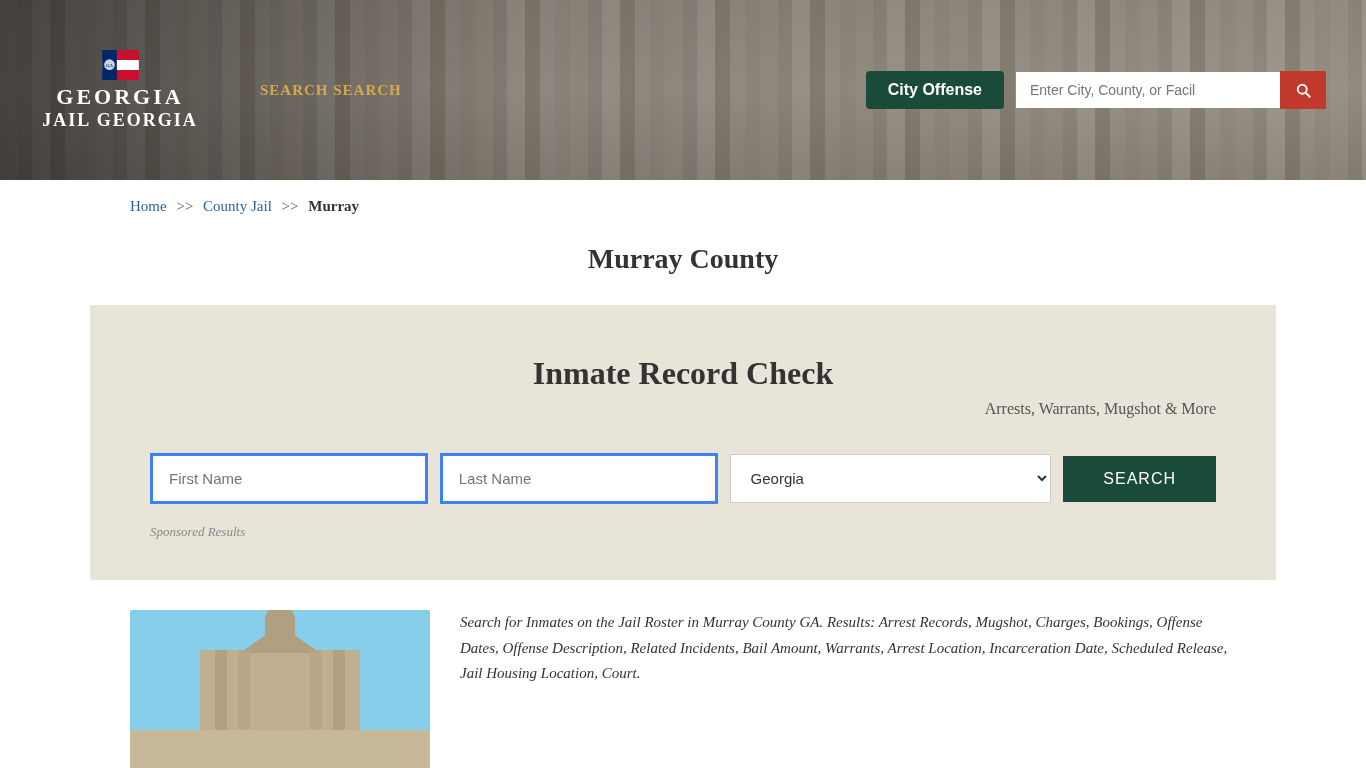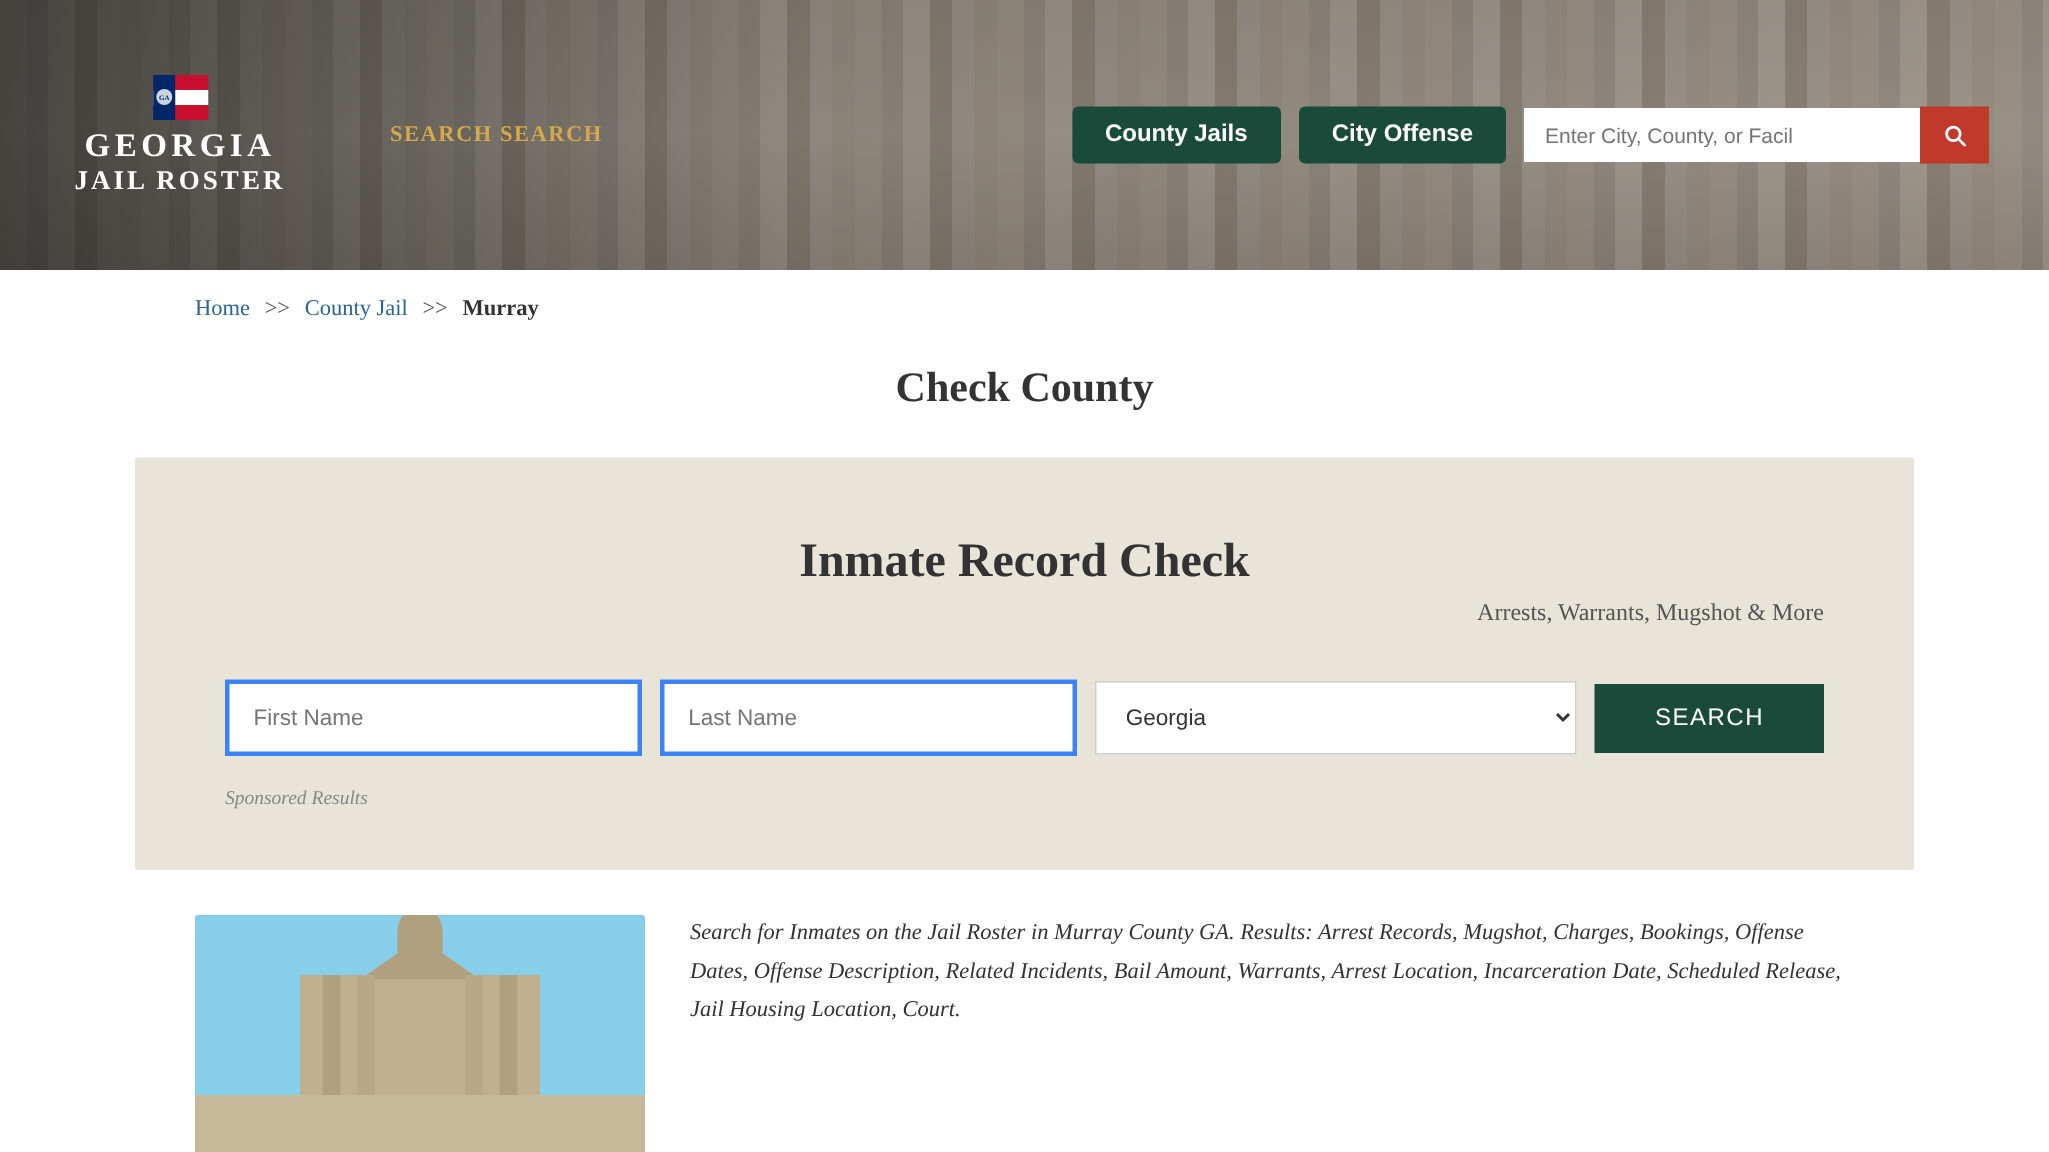--- a/index.html
+++ b/index.html
@@ -325,25 +325,24 @@
       <svg class="ga-flag logo-icon" viewBox="0 0 55 45">
         <rect width="55" height="15" fill="#C8102E"></rect>
         <rect y="15" width="55" height="15" fill="#fff"></rect>
         <rect y="30" width="55" height="15" fill="#C8102E"></rect>
         <rect width="22" height="45" fill="#002868"></rect>
 
         <circle cx="11" cy="22" r="8" fill="#fff" opacity="0.8"></circle>
         <text x="11" y="25" text-anchor="middle" font-size="7" fill="#002868" font-weight="bold">GA</text>
       </svg>
       <span class="logo-text-georgia">GEORGIA</span>
-      <span class="logo-text-jail">JAIL ROSTER</span>
+      <span class="logo-text-jail">JAIL GEORGIA</span>
     </div>
     <a class="nav-link">SEARCH SEARCH</a>
     <div class="header-right">
-      <button class="nav-btn btn-county-jails">County Jails</button>
       <button class="nav-btn btn-city-police">City Offense</button>
       <div class="search-bar">
         <input type="text" class="search-input-header" placeholder="Enter City, County, or Facil" style="">
         <button class="search-btn-header">
           <svg class="search-icon-svg" viewBox="0 0 24 24">
             <path d="M21 21l-4.35-4.35M17 11A6 6 0 1 1 5 11a6 6 0 0 1 12 0z" stroke="#fff" stroke-width="2.5" fill="none" stroke-linecap="round"></path>
           </svg>
         </button>
       </div>
     </div>
@@ -352,21 +351,21 @@
 
 <nav class="breadcrumb">
   <a href="#">Home</a>
   <span class="separator">&gt;&gt;</span>
   <a href="#">County Jail</a>
   <span class="separator">&gt;&gt;</span>
   <span class="current">Murray</span>
 </nav>
 
 <div class="page-title-section">
-  <h1 class="page-title">Check County</h1>
+  <h1 class="page-title">Murray County</h1>
 </div>
 
 <section class="record-check-section">
   <h2 class="record-check-title">Inmate Record Check</h2>
   <p class="record-check-subtitle">Arrests, Warrants, Mugshot &amp; More</p>
   <div class="record-check-form">
     <input type="text" class="form-input" placeholder="First Name" style="">
     <input type="text" class="form-input" placeholder="Last Name" style="">
     <select class="form-select">
     <option value="Alabama">Alabama</option><option value="Alaska">Alaska</option><option value="Arizona">Arizona</option><option value="Arkansas">Arkansas</option><option value="California">California</option><option value="Colorado">Colorado</option><option value="Connecticut">Connecticut</option><option value="Delaware">Delaware</option><option value="Florida">Florida</option><option value="Georgia" selected="">Georgia</option><option value="Hawaii">Hawaii</option><option value="Idaho">Idaho</option><option value="Illinois">Illinois</option><option value="Indiana">Indiana</option><option value="Iowa">Iowa</option><option value="Kansas">Kansas</option><option value="Kentucky">Kentucky</option><option value="Louisiana">Louisiana</option><option value="Maine">Maine</option><option value="Maryland">Maryland</option><option value="Massachusetts">Massachusetts</option><option value="Michigan">Michigan</option><option value="Minnesota">Minnesota</option><option value="Mississippi">Mississippi</option><option value="Missouri">Missouri</option><option value="Montana">Montana</option><option value="Nebraska">Nebraska</option><option value="Nevada">Nevada</option><option value="New Hampshire">New Hampshire</option><option value="New Jersey">New Jersey</option><option value="New Mexico">New Mexico</option><option value="New York">New York</option><option value="North Carolina">North Carolina</option><option value="North Dakota">North Dakota</option><option value="Ohio">Ohio</option><option value="Oklahoma">Oklahoma</option><option value="Oregon">Oregon</option><option value="Pennsylvania">Pennsylvania</option><option value="Rhode Island">Rhode Island</option><option value="South Carolina">South Carolina</option><option value="South Dakota">South Dakota</option><option value="Tennessee">Tennessee</option><option value="Texas">Texas</option><option value="Utah">Utah</option><option value="Vermont">Vermont</option><option value="Virginia">Virginia</option><option value="Washington">Washington</option><option value="West Virginia">West Virginia</option><option value="Wisconsin">Wisconsin</option><option value="Wyoming">Wyoming</option></select>

